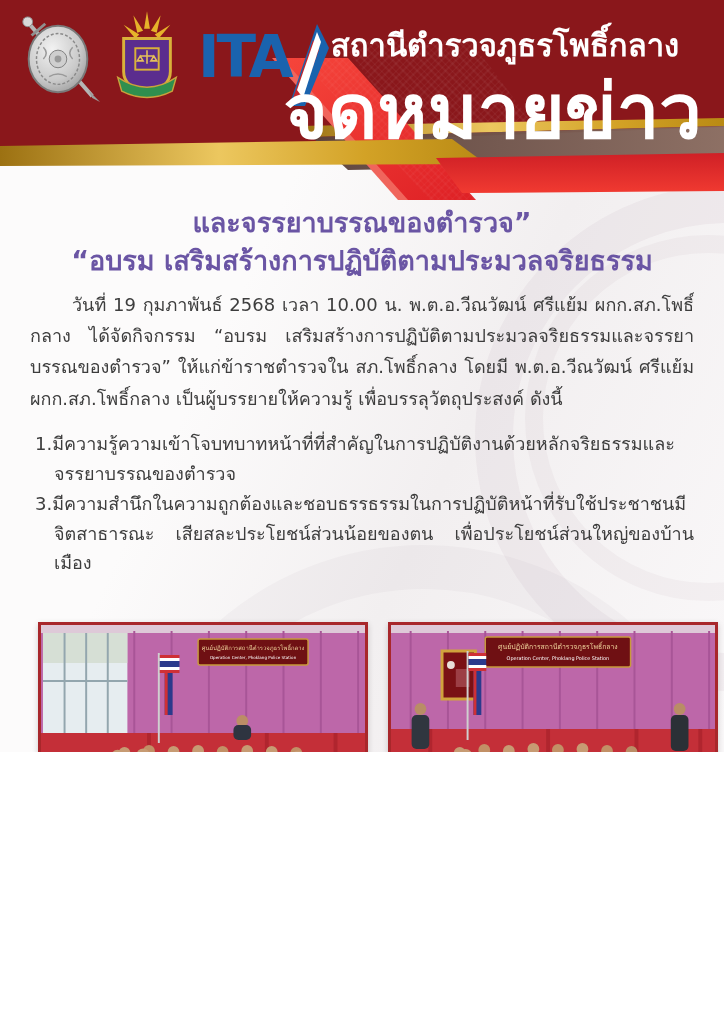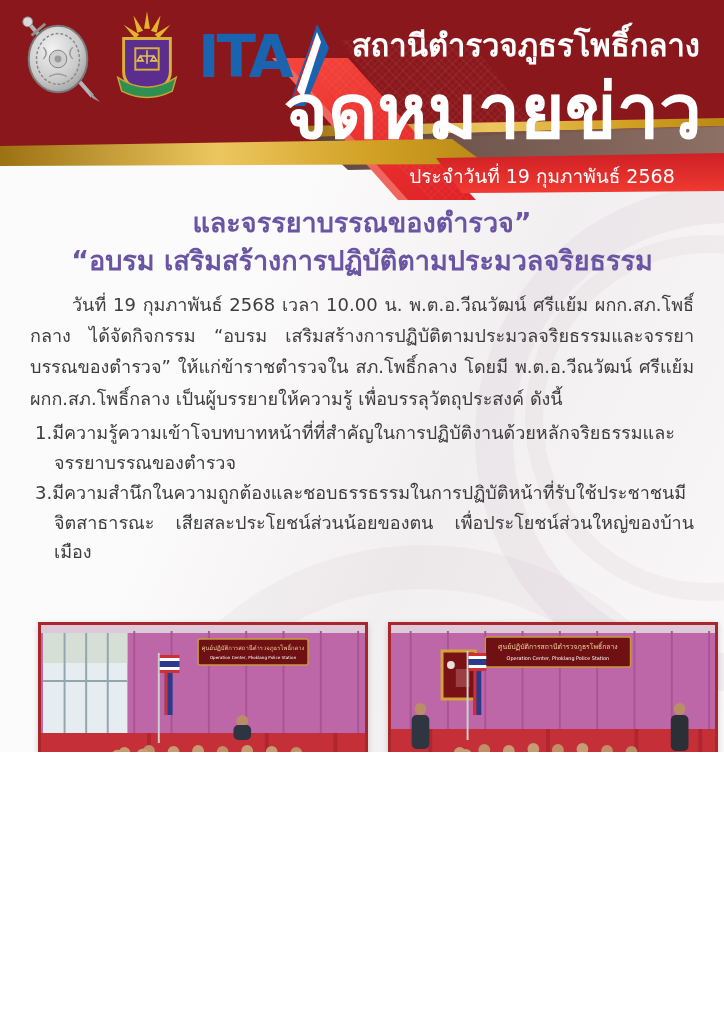--- a/index.html
+++ b/index.html
@@ -11,33 +11,33 @@
   .wm{position:absolute;border-radius:50%;pointer-events:none;}
   .wm1{top:185px;left:475px;width:430px;height:430px;border:38px solid rgba(152,120,138,.07);}
   .wm1i{top:235px;left:525px;width:330px;height:330px;border:18px solid rgba(152,120,138,.06);}
   .wm2{top:545px;left:110px;width:540px;height:540px;border:44px solid rgba(152,120,138,.055);}
   
   .hdr-art{position:absolute;top:0;left:0;}
   .logos{position:absolute;top:8px;left:14px;display:flex;align-items:center;gap:8px;}
   .ita{position:relative;font-weight:900;font-size:58px;letter-spacing:-3px;color:#1a63ae;
        line-height:1;margin-left:6px;padding-right:30px;}
   .ita .arrow{position:absolute;right:-14px;top:-10px;}
-  .station{position:absolute;top:20px;right:24px;width:390px;text-align:right;
+  .station{position:absolute;top:20px;right:24px;width:390px;text-align:center;
     color:#fff;font-size:31px;font-weight:600;}
   .newsletter{position:absolute;top:72px;right:22px;width:500px;text-align:right;
     color:#fff;font-size:76px;font-weight:800;line-height:1.05;
     font-family:"DejaVu Serif","Liberation Serif",serif;}
   .dateline{position:absolute;top:161px;right:42px;width:280px;text-align:center;
     color:#fff;font-size:19px;font-weight:500;}
   
   .content{position:absolute;top:204px;left:30px;right:30px;height:416px;overflow:hidden;}
   .a-title{text-align:center;color:#6a55a4;font-weight:700;font-size:27px;line-height:1.42;}
   .a-body{margin-top:8px;font-size:18px;line-height:1.74;color:#3d3d3d;
     text-align:justify;text-indent:42px;}
-  .a-list{margin-top:4px;}
+  .a-list{margin-top:15px;}
   .obj{font-size:18px;line-height:1.66;color:#3d3d3d;text-align:justify;
     padding-left:24px;text-indent:-19px;}
   
   .photos{position:absolute;top:622px;left:22px;display:flex;gap:20px;padding-left:16px;}
   .photo{width:330px;height:264px;border:3px solid #a8272b;box-sizing:border-box;
     background:#fff;box-shadow:0 2px 6px rgba(0,0,0,.18);}
   .photo svg{width:100%;height:100%;}
   
   .ftr-art{position:absolute;top:914px;left:0;}
   .pills{position:absolute;left:14px;top:973px;display:flex;gap:9px;align-items:center;}
@@ -130,21 +130,20 @@
       <svg class="arrow" width="52" height="92" viewBox="0 0 52 92">
         <polygon points="6,88 34,6 46,30 22,88" fill="#1a63ae"></polygon>
         <polygon points="10,80 30,22 36,32 16,86" fill="#c4242b"></polygon>
         <polygon points="14,72 34,14 38,24 20,80" fill="#ffffff"></polygon>
       </svg>
     </div>
   </div>
 
   <div class="station">สถานีตำรวจภูธรโพธิ์กลาง</div>
   <div class="newsletter">จดหมายข่าว</div>
-  <div class="dateline">ประจำวันที่ 19 กุมภาพันธ์ 2568</div>
 
   <div class="content">
     <div class="a-title">
       <div>และจรรยาบรรณของตำรวจ”</div>
       <div>“อบรม เสริมสร้างการปฏิบัติตามประมวลจริยธรรม</div>
     </div>
     <div class="a-body">วันที่ 19 กุมภาพันธ์ 2568 เวลา 10.00 น. พ.ต.อ.วีณวัฒน์ ศรีแย้ม ผกก.สภ.โพธิ์กลาง ได้จัดกิจกรรม “อบรม เสริมสร้างการปฏิบัติตามประมวลจริยธรรมและจรรยาบรรณของตำรวจ” ให้แก่ข้าราชตำรวจใน สภ.โพธิ์กลาง โดยมี พ.ต.อ.วีณวัฒน์ ศรีแย้ม ผกก.สภ.โพธิ์กลาง เป็นผู้บรรยายให้ความรู้ เพื่อบรรลุวัตถุประสงค์ ดังนี้</div>
     <div class="a-list">
       <div class="obj">1.มีความรู้ความเข้าโจบทบาทหน้าที่ที่สำคัญในการปฏิบัติงานด้วยหลักจริยธรรมและจรรยาบรรณของตำรวจ</div>
       <div class="obj">3.มีความสำนึกในความถูกต้องและชอบธรรธรรมในการปฏิบัติหน้าที่รับใช้ประชาชนมีจิตสาธารณะ เสียสละประโยชน์ส่วนน้อยของตน เพื่อประโยชน์ส่วนใหญ่ของบ้านเมือง</div>

